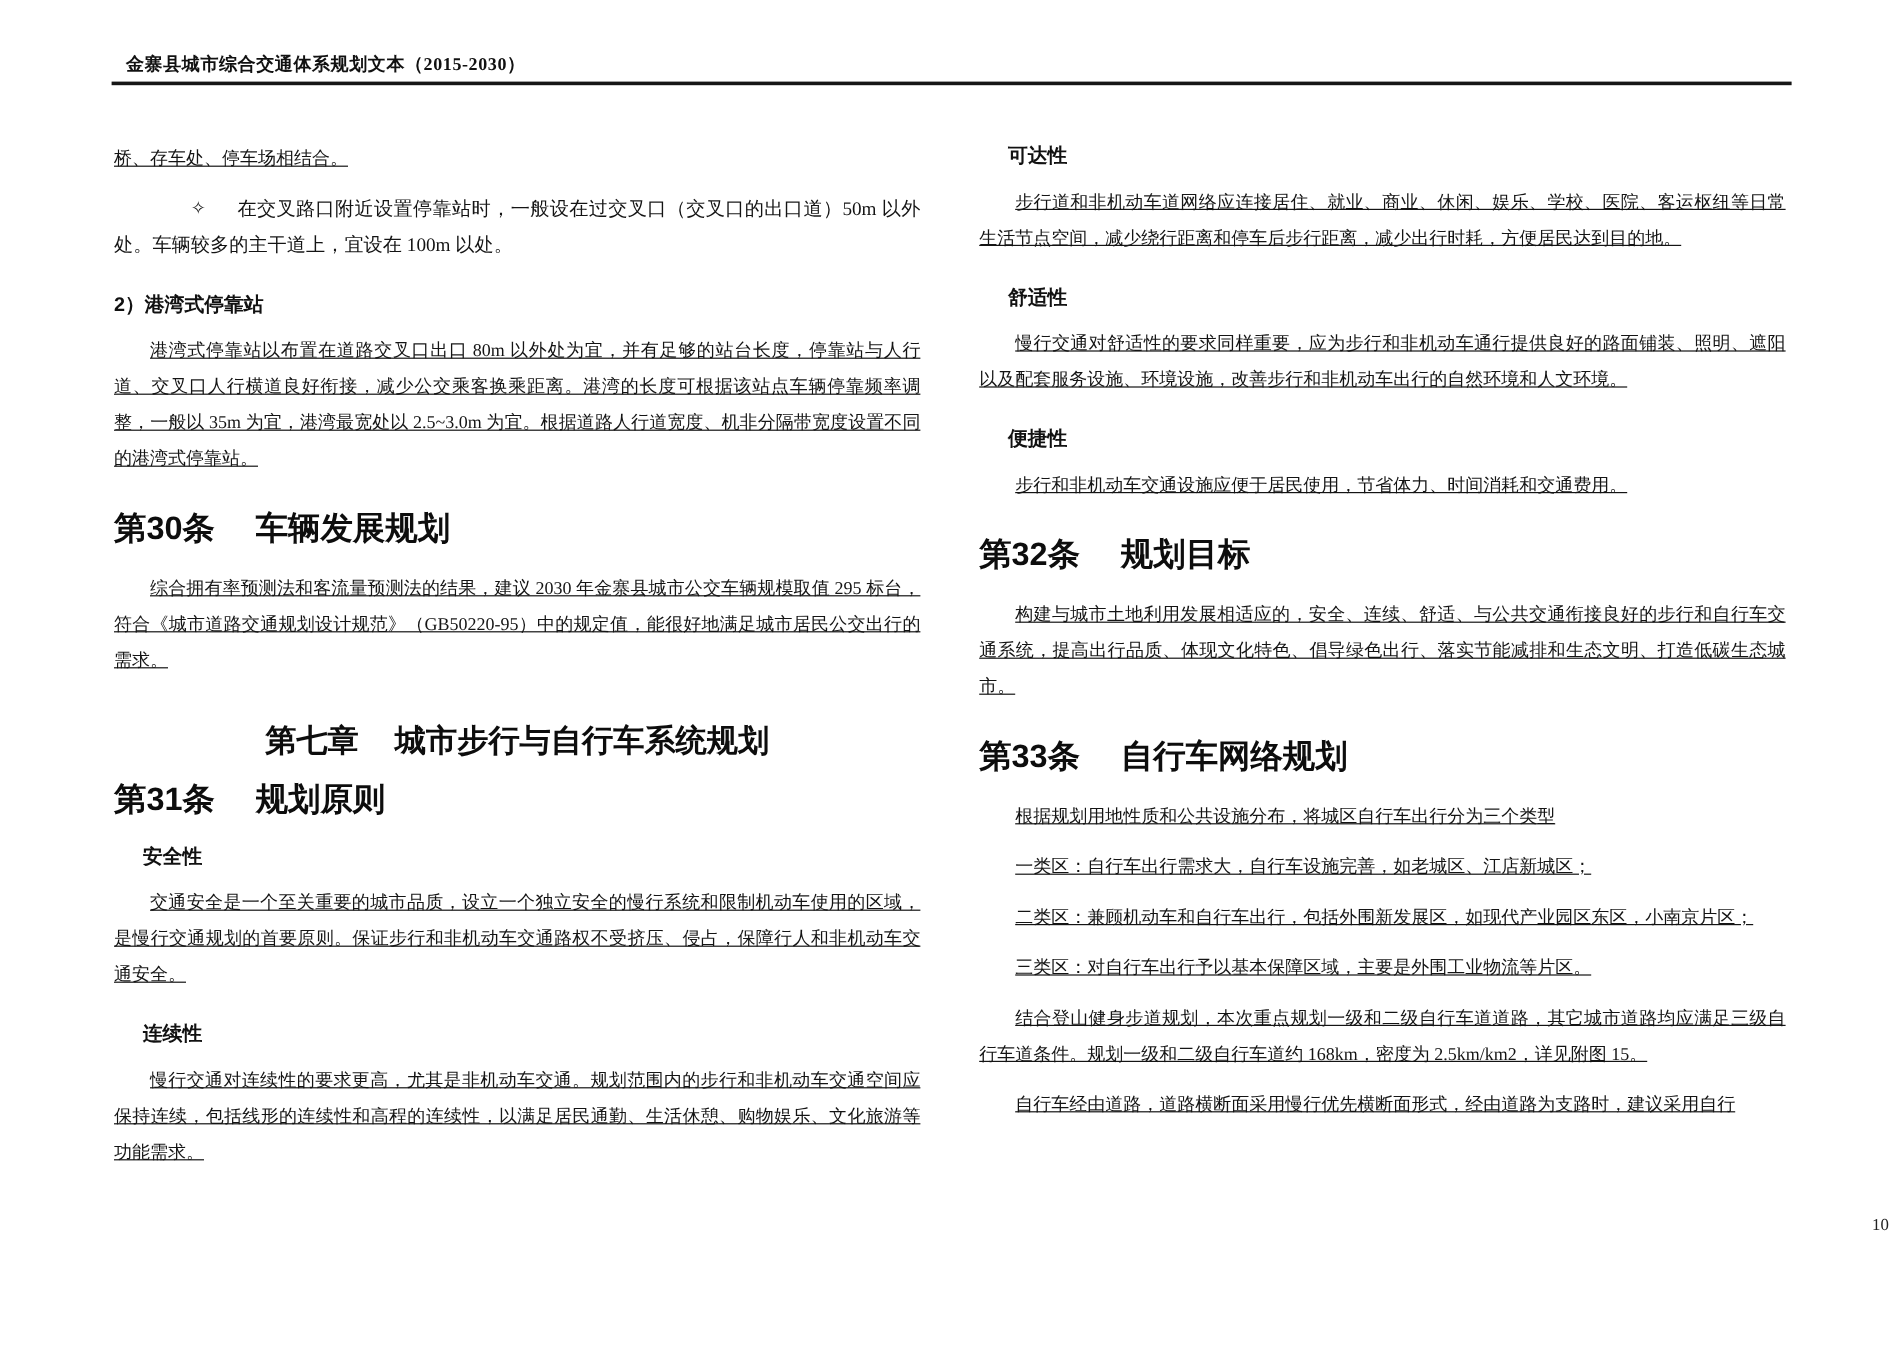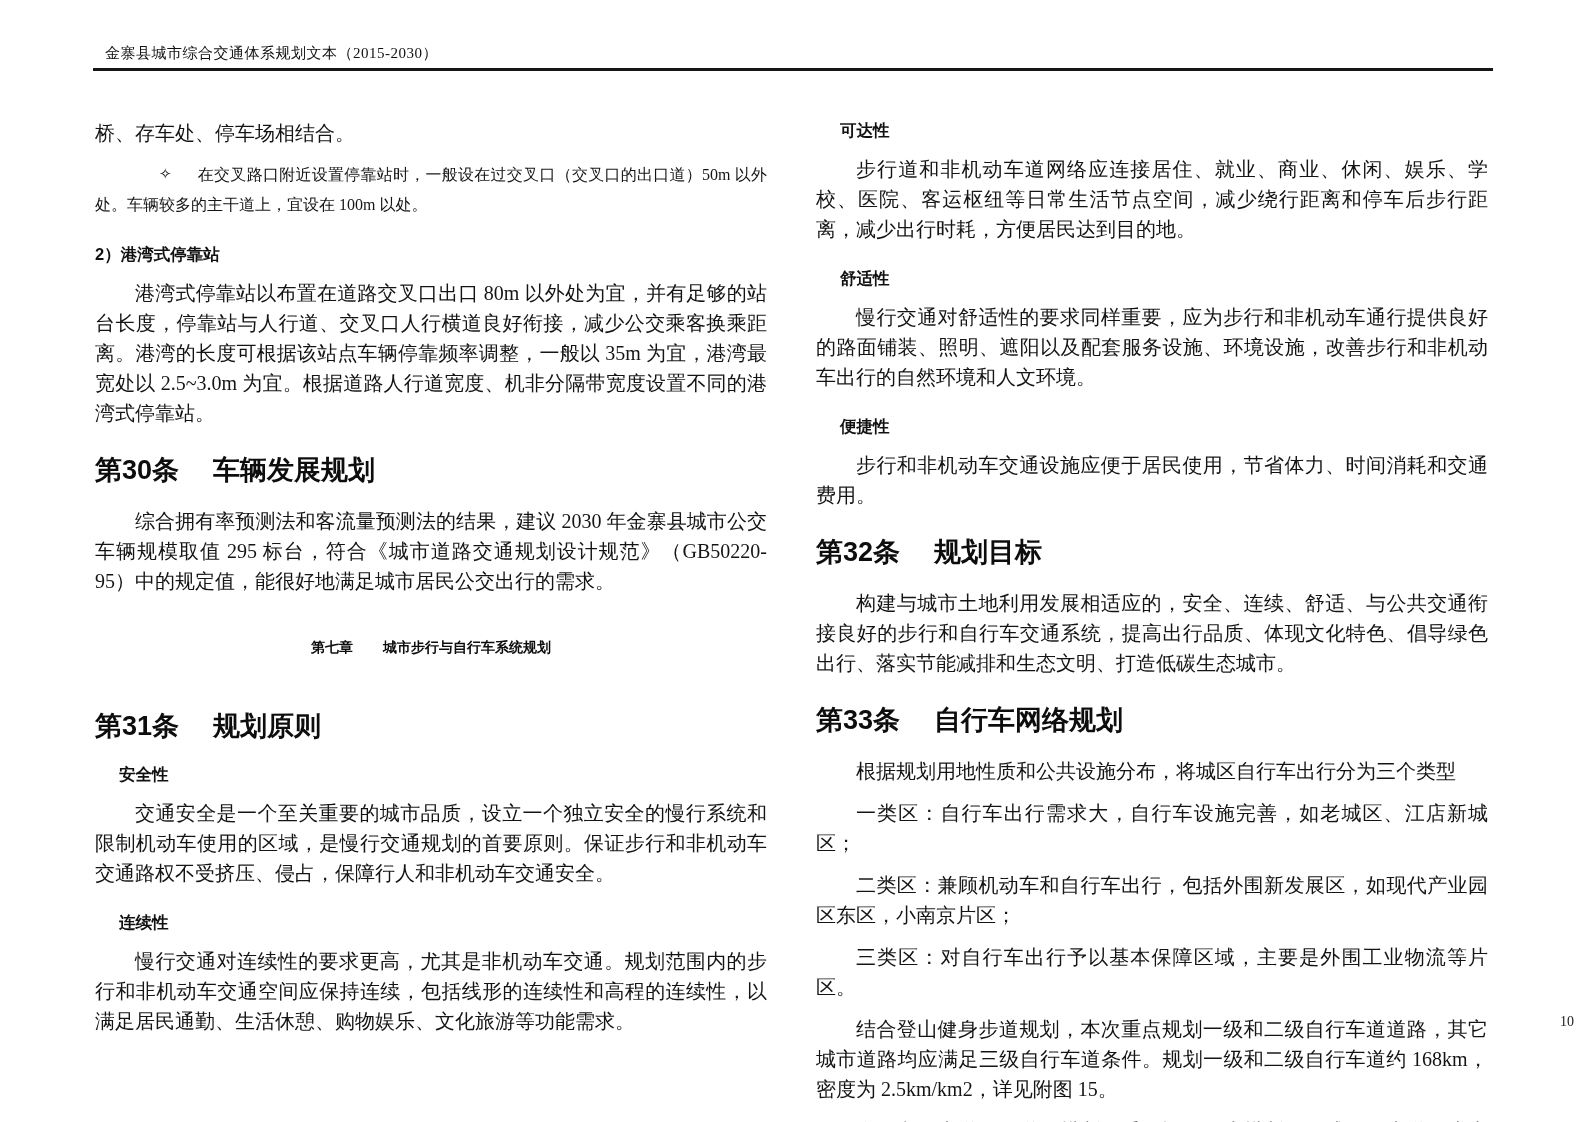--- a/index.html
+++ b/index.html
@@ -22,43 +22,44 @@
     left: 93px;
     top: 44px;
     width: 1400px;
     border-bottom: 3px solid #161616;
     padding-bottom: 5px;
   }
   .page-header .header-title {
     display: inline-block;
     padding-left: 12px;
     font-size: 15px;
-    font-weight: normal;
+    font-weight: bold;
     letter-spacing: 0.5px;
     color: #111;
   }
 
   
   .col {
     position: absolute;
     top: 112px;
     width: 672px;
   }
   .col-left  { left: 95px;  }
   .col-right { left: 816px; }
   .col > :first-child { margin-top: 6px; }
 
   
   .para {
     margin: 12px 0 0 0;
-    font-size: 20px;
+    font-size: 15px;
     line-height: 30px;
     text-align: justify;
     text-indent: 2em;
     color: #141414;
+    text-decoration: underline;
   }
   .para.no-indent { text-indent: 0; }
 
   .bullet-para {
     margin: 12px 0 0 0;
     font-size: 16px;
     line-height: 30px;
     text-align: justify;
     text-indent: 2em;
   }
@@ -93,28 +94,28 @@
     font-weight: bold;
     line-height: 28px;
     color: #0d0d0d;
   }
   .article-heading .article-num { margin-right: 34px; }
   .article-heading + .para { margin-top: 22px; }
 
   .chapter-heading {
     margin: 36px 0 0 0;
     font-family: "Liberation Sans", "DejaVu Sans", sans-serif;
-    font-size: 14px;
+    font-size: 26px;
     font-weight: bold;
     line-height: 30px;
     text-align: center;
     color: #0d0d0d;
   }
   .chapter-heading .chapter-num { margin-right: 30px; }
-  .chapter-heading + .article-heading { margin-top: 50px; }
+  .chapter-heading + .article-heading { margin-top: 20px; }
 
   
   .page-footer {
     position: absolute;
     top: 1014px;
     left: 0;
     width: 1574px;
     text-align: right;
     font-size: 14px;
     color: #222;

